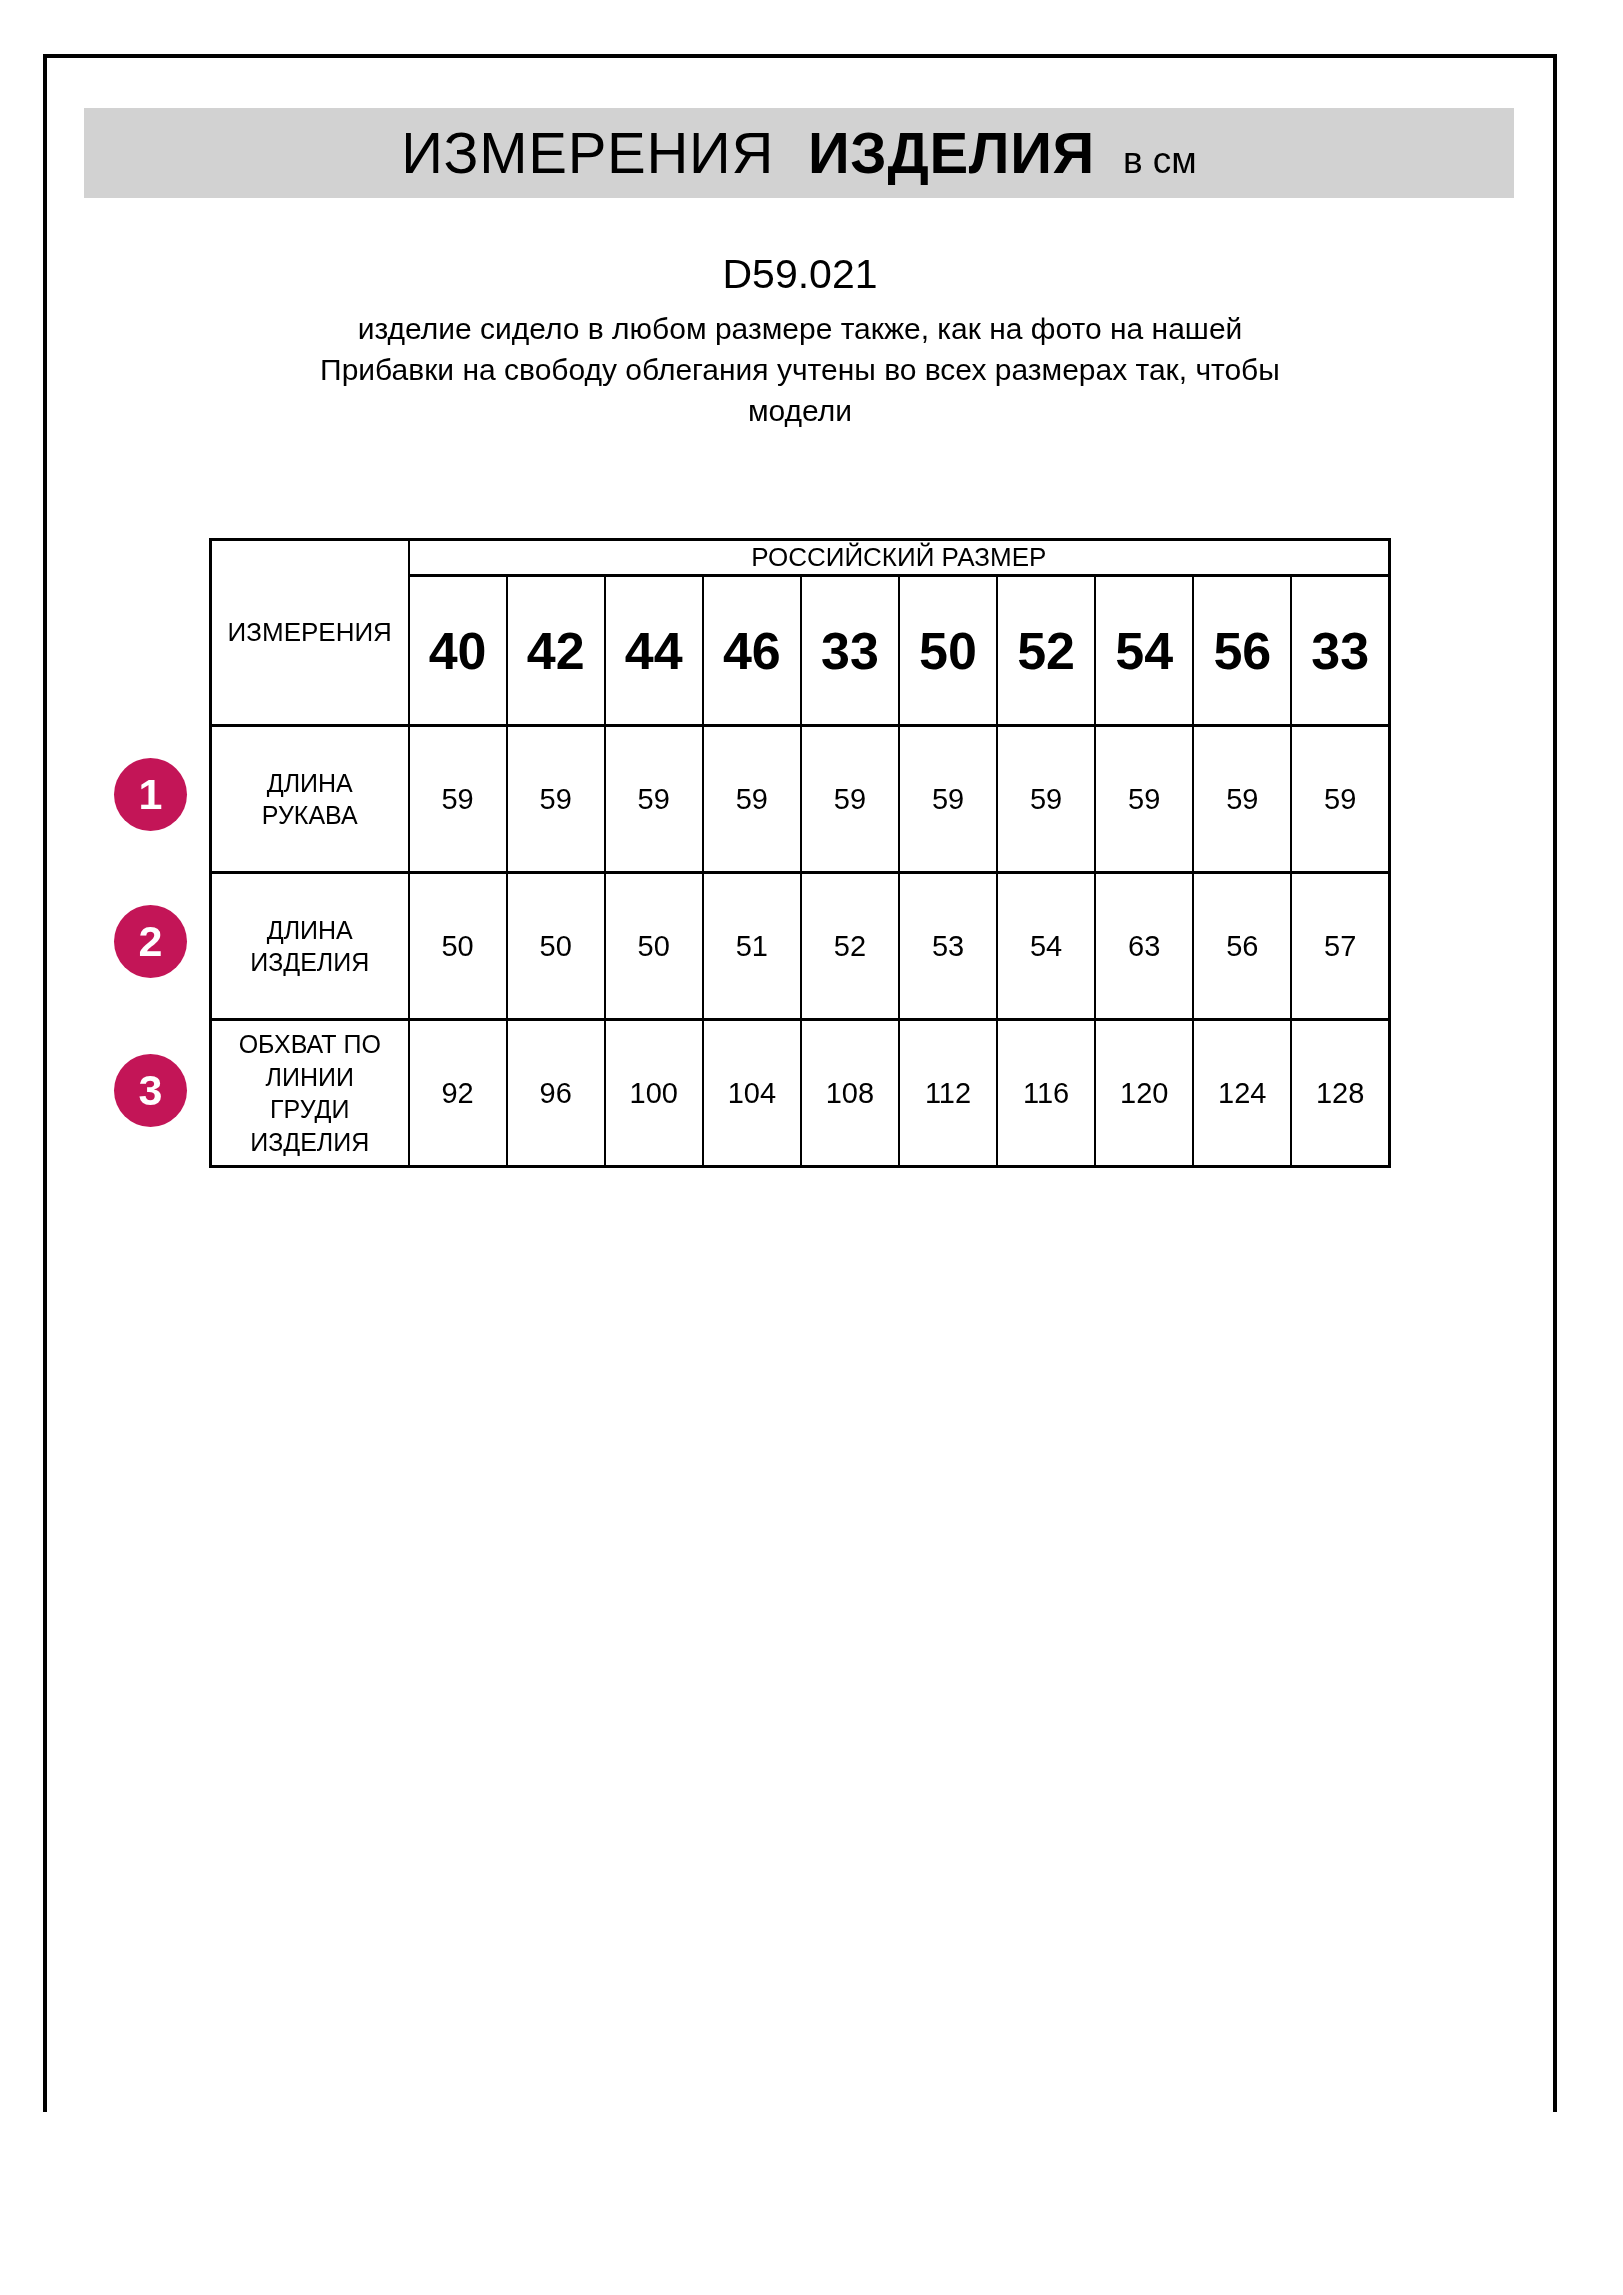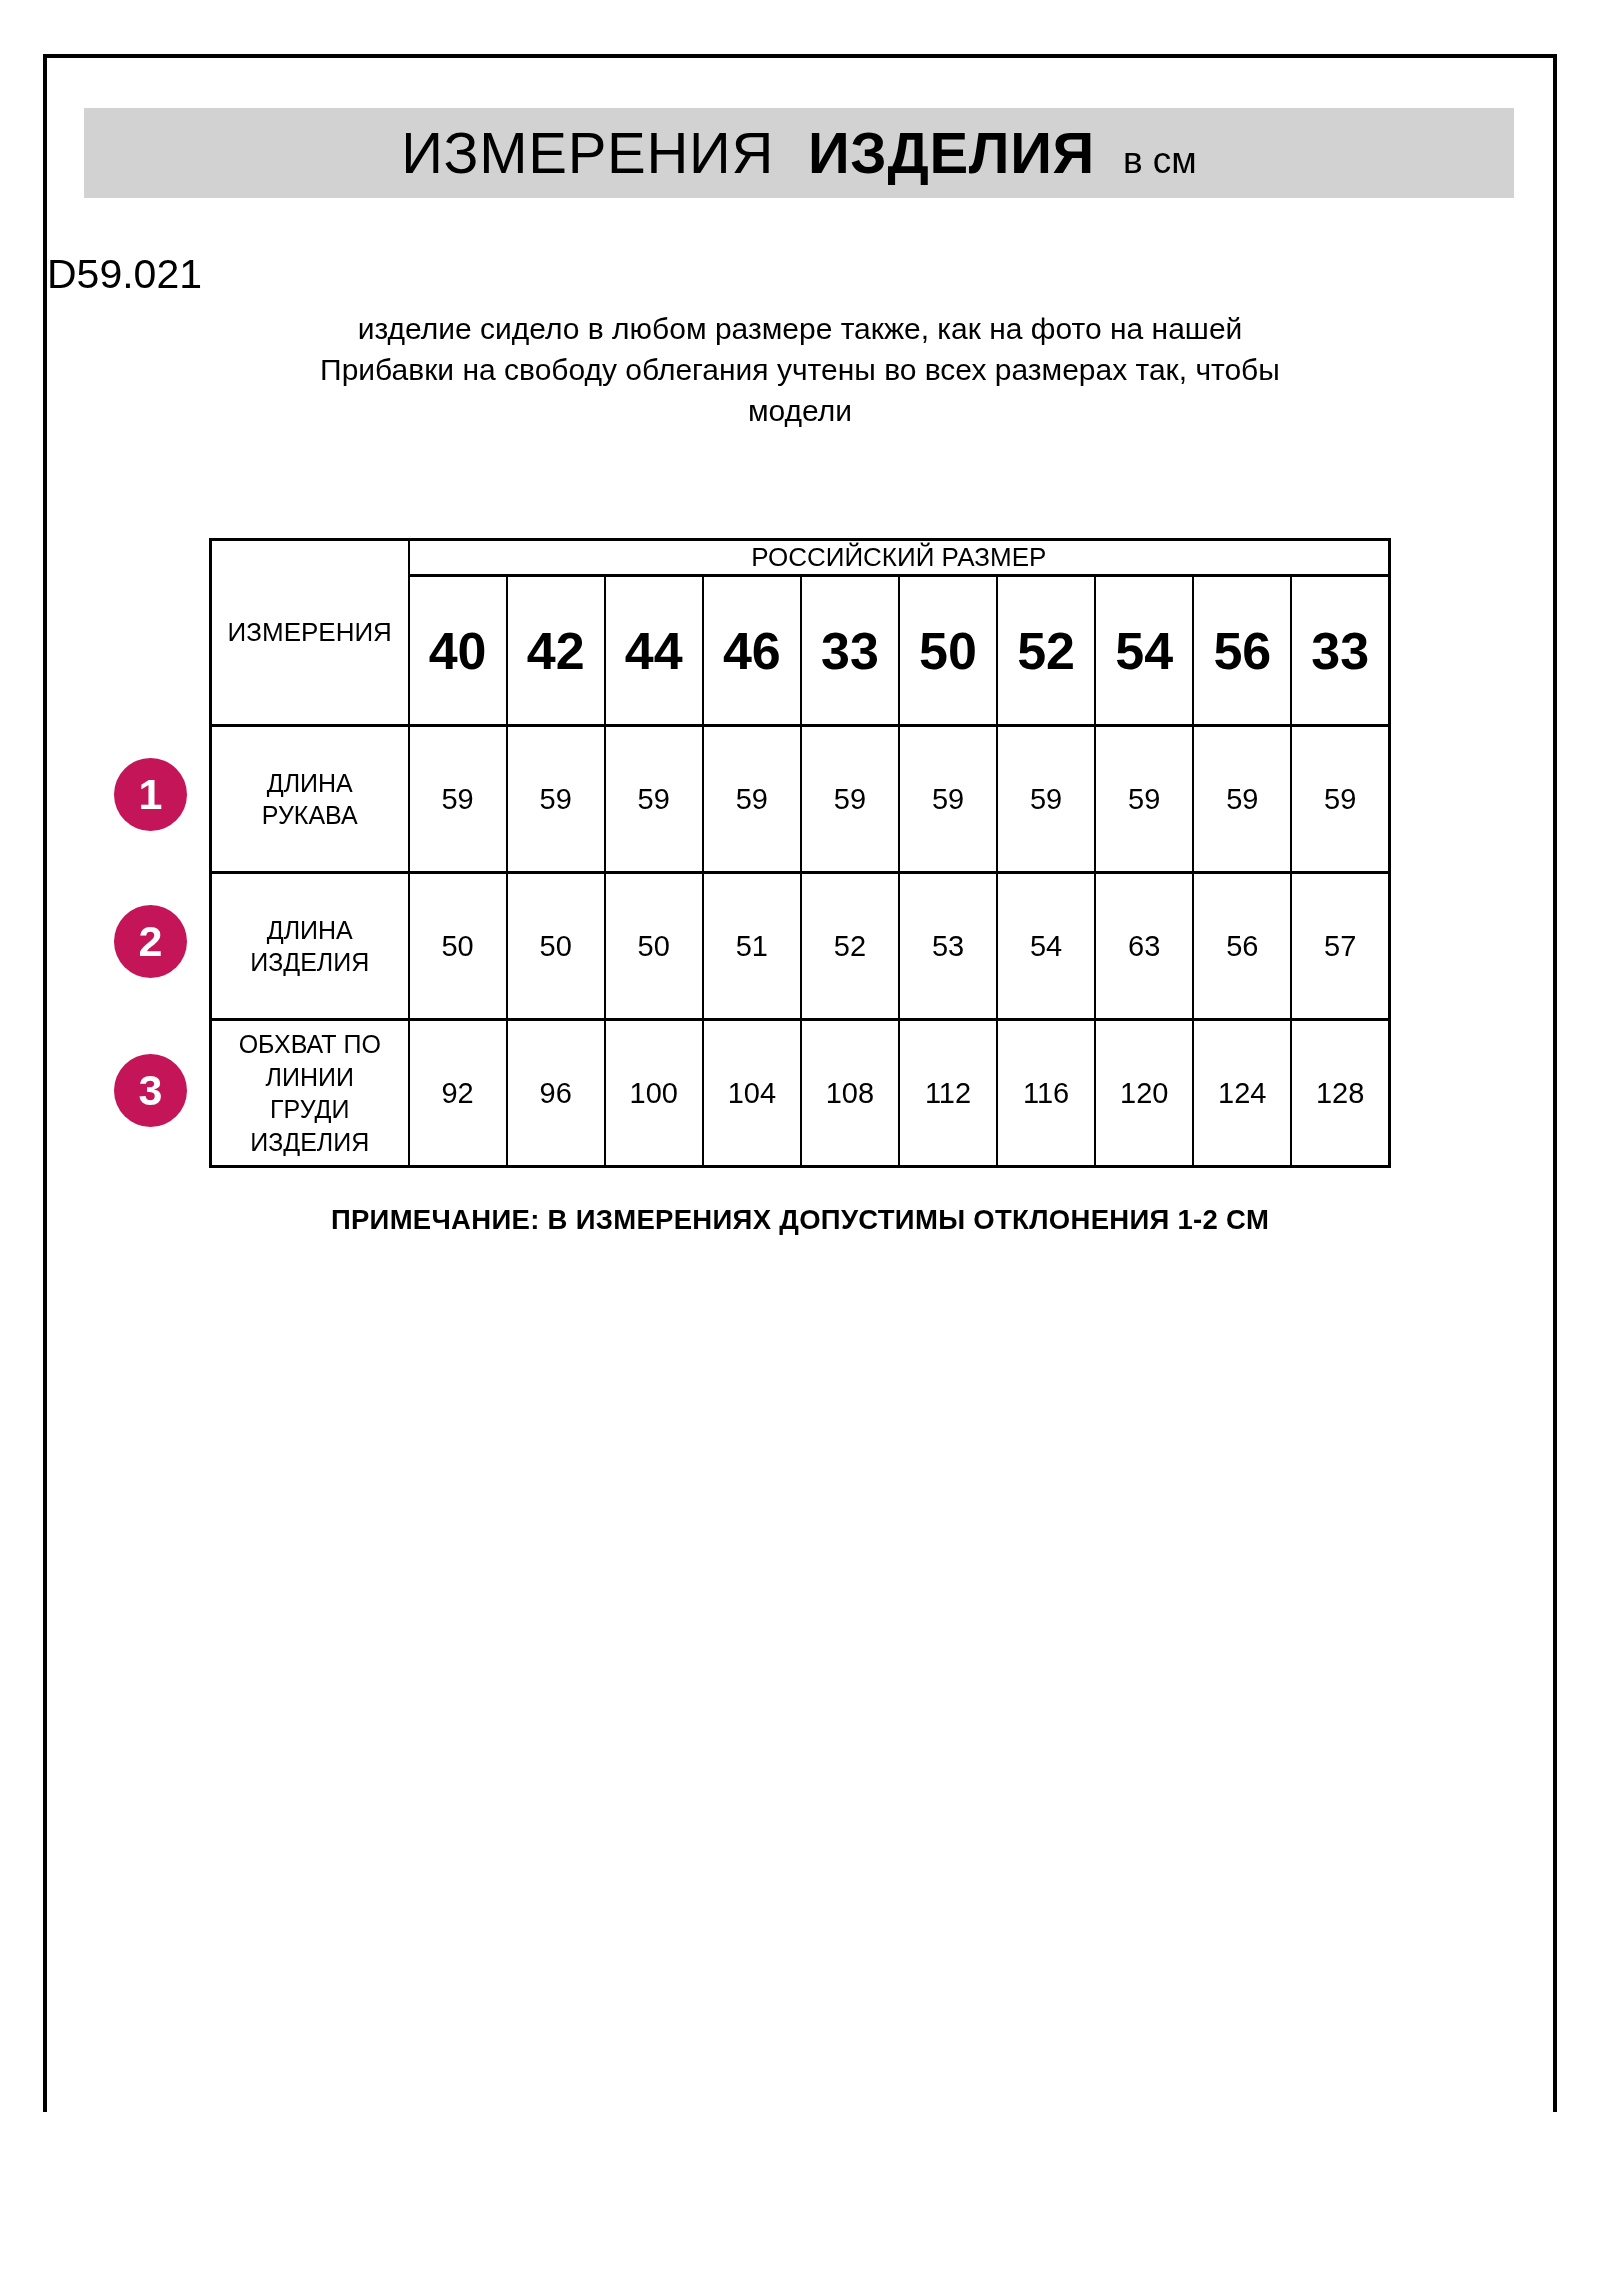--- a/index.html
+++ b/index.html
@@ -14,21 +14,21 @@
   .title-band {
     position:absolute; left:37px; top:50px; width:1430px; height:90px;
     background:var(--band-color,#d2d2d2);
     text-align:center; line-height:90px; white-space:nowrap;
   }
   .title-band .t-main  { font-size:58px; font-weight:normal; letter-spacing:0.7px; }
   .title-band .t-bold  { font-size:58px; font-weight:bold; margin-left:31px; letter-spacing:0.7px; }
   .title-band .t-unit  { font-size:37px; font-weight:normal; margin-left:25px; }
   .model-code {
     position:absolute; top:193px; left:0; width:100%;
-    font-size:41px;
+    text-align:center; font-size:41px;
   }
   .intro {
     position:absolute; top:250px; left:0; width:100%;
     text-align:center; font-size:30px; line-height:41px;
   }
   .size-table {
     position:absolute; left:162px; top:480px; width:1182px;
     border-collapse:collapse; table-layout:fixed;
     border:3.9px solid #000;
   }
@@ -142,17 +142,16 @@
           </tr>
         </tbody>
     </table>
 
     <div id="badges">
         <div class="badge badge-0">1</div>
         <div class="badge badge-1">2</div>
         <div class="badge badge-2">3</div>
       </div>
 
-    <div class="note">ПРИМЕЧАНИЕ: В ИЗМЕРЕНИЯХ ДОПУСТИМЫ ОТКЛОНЕНИЯ 1-2 СМ</div>
 
   </div>
 </div>
 
 
 </body></html>

